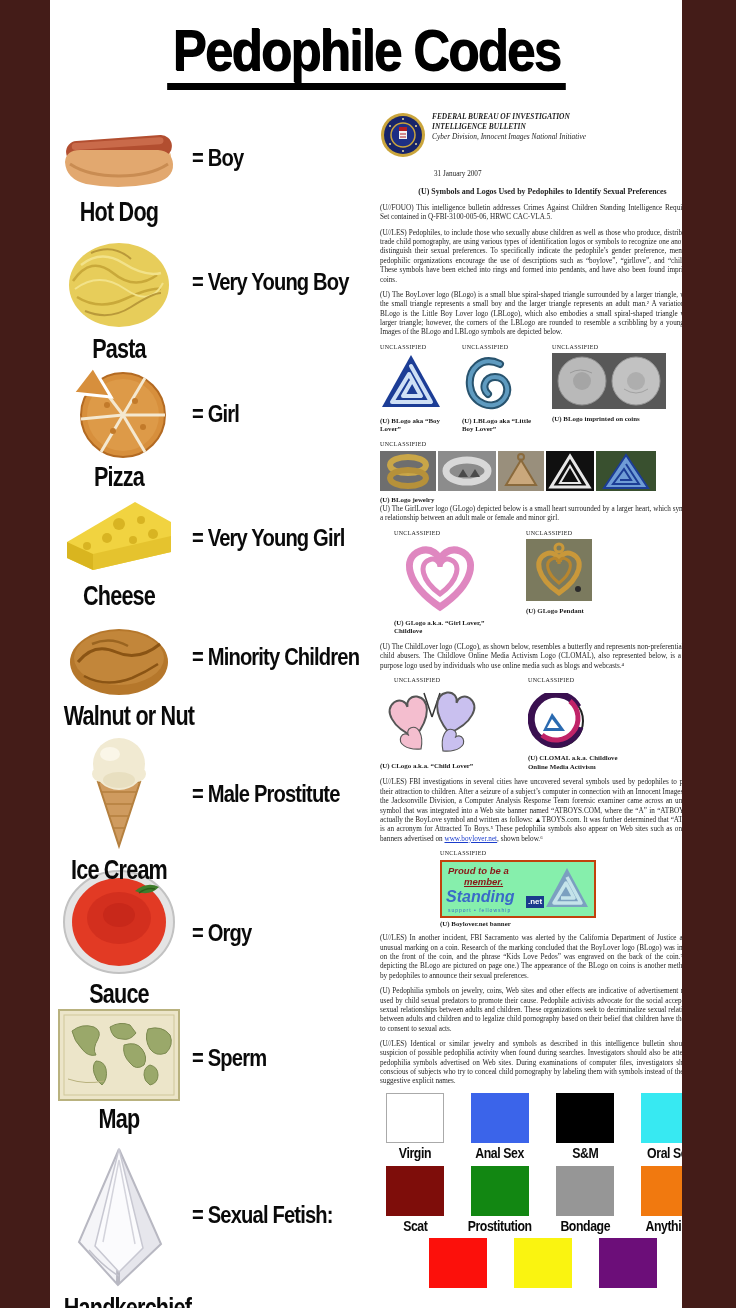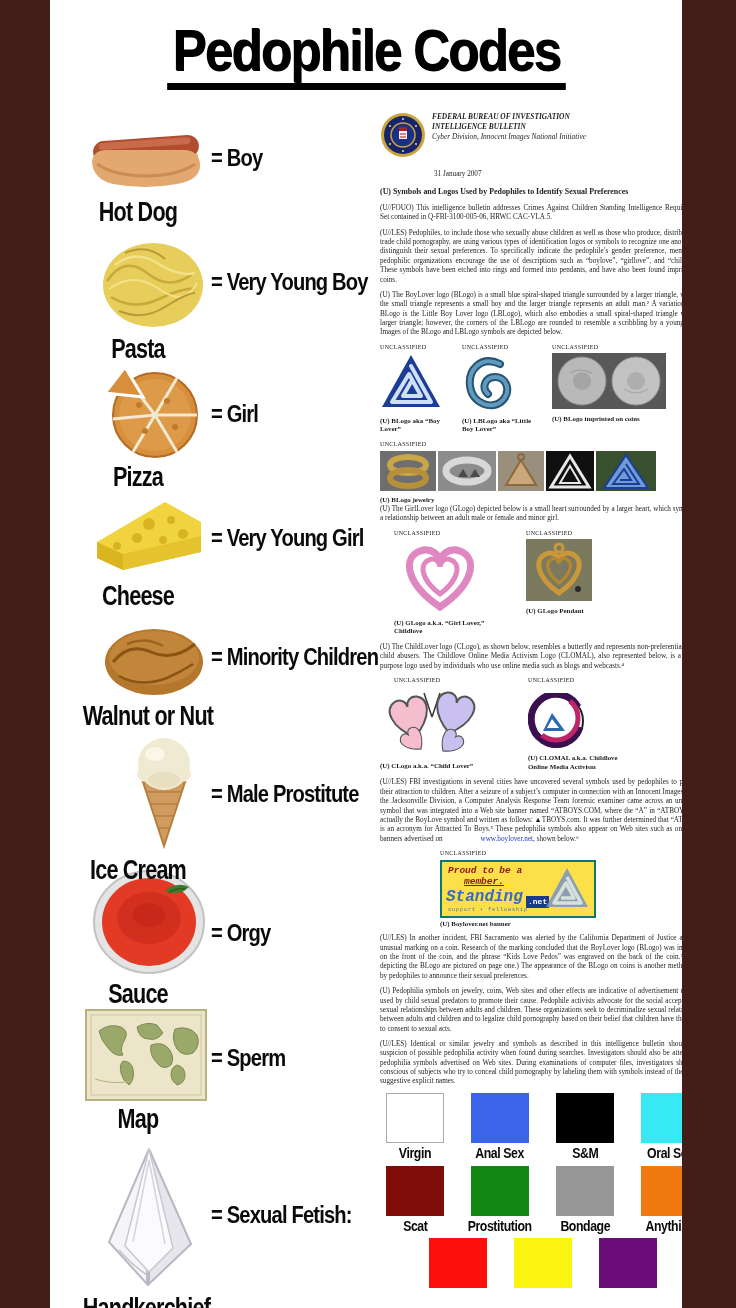--- a/index.html
+++ b/index.html
@@ -8,39 +8,39 @@
   .content{position:absolute;left:50px;top:0;width:632px;height:1308px;background:#ffffff;overflow:hidden;}
   
   .title-wrap{text-align:center;margin-top:20px;height:92px;}
   .title{display:inline-block;font-size:58px;font-weight:bold;letter-spacing:-2px;transform:scaleX(.88);transform-origin:center;color:#000;border-bottom:7px solid #000;padding:0 6px 2px 6px;line-height:1.05;text-shadow:1px 1px 0 #000;}
   
   .cols{display:flex;align-items:flex-start;}
   .left-col{width:330px;flex:0 0 330px;padding-top:4px;}
   .right-col{flex:1;padding-right:10px;}
   
   .food-item{display:flex;align-items:center;}
-  .food-col{width:138px;flex:0 0 138px;display:flex;flex-direction:column;align-items:flex-end;justify-content:flex-end;height:100%;margin-left:19px;}
+  .food-col{width:138px;flex:0 0 138px;display:flex;flex-direction:column;align-items:center;justify-content:flex-end;height:100%;}
   .food-name{width:138px;text-align:center;white-space:nowrap;font-weight:bold;font-size:27px;letter-spacing:-1px;transform:scaleX(.8);transform-origin:center;color:#0a0a0a;line-height:1.05;}
   .food-meaning{font-weight:bold;font-size:24px;letter-spacing:-1px;white-space:nowrap;transform:scaleX(.84);transform-origin:left;color:#0a0a0a;margin-bottom:26px;margin-left:4px;}
   .h1{height:110px}.h2{height:137px}.h3{height:128px}.h4{height:119px}.h5{height:120px}.h6{height:154px}.h7{height:124px}.h8{height:125px}.h9{height:189px}
   
   .doc{font-family:"Liberation Serif",serif;font-size:7.2px;line-height:1.3;color:#1d1d1d;text-align:justify;}
   .doc p{margin:0 0 6px 0;}
   .doc-head{display:flex;gap:6px;align-items:flex-start;margin-bottom:2px;font-style:italic;}
   .doc-agency{font-size:7.4px;line-height:1.35;text-align:left;}
   .doc-agency .b{font-weight:bold;}
   .doc-date{margin:9px 0 7px 54px;text-align:left;}
-  .doc-heading{font-weight:bold;font-size:7.9px;margin:0 0 7px 0;text-align:left;}
+  .doc-heading{font-weight:bold;font-size:7.9px;margin:0 0 7px 0;text-align:center;}
   .uncl{font-family:"Liberation Serif",serif;font-size:6px;letter-spacing:.3px;color:#222;margin-bottom:2px;text-align:left;}
   .cap{font-size:6.9px;font-weight:bold;margin-top:2px;line-height:1.25;text-align:left;}
   .fig{display:flex;flex-direction:column;align-items:flex-start;}
   .fig-row{display:flex;gap:12px;align-items:flex-start;margin:3px 0 7px 0;}
   .jewelry-row{display:flex;gap:2px;align-items:center;}
-  .link{color:#1a3ccc;cursor:pointer;margin-left:36px;}
-  .banner-box{width:152px;height:54px;background:#fde047;border:2px solid #0f766e;position:relative;overflow:hidden;font-family:Liberation Mono, monospace;}
+  .link{color:#1a3ccc;text-decoration:underline;cursor:pointer;}
+  .banner-box{width:152px;height:54px;background:#86efac;border:2px solid #c2410c;position:relative;overflow:hidden;font-family:Liberation Sans, sans-serif;}
   .banner-l1{position:absolute;left:6px;top:3px;color:#8a1616;font-weight:bold;font-style:italic;font-size:9.5px;}
   .banner-l2{position:absolute;left:22px;top:14px;color:#8a1616;font-weight:bold;font-style:italic;font-size:9.5px;text-decoration:underline;}
   .banner-script{position:absolute;left:4px;top:25px;color:#3a6ac8;font-style:italic;font-size:16px;font-weight:bold;}
   .banner-net{position:absolute;left:84px;top:34px;background:#1a3a8c;color:#fff;font-size:8px;font-weight:bold;padding:1px 2px;}
   .banner-tag{position:absolute;left:6px;top:45px;color:#3a6ac8;font-size:5px;letter-spacing:1px;}
   .banner-tri{position:absolute;right:4px;top:4px;opacity:.85;}
   
   .color-grid{margin-top:4px;}
   .cg-row{display:flex;justify-content:center;gap:15px;margin-bottom:3px;}
   .cg-cell{width:70px;display:flex;flex-direction:column;align-items:center;}

